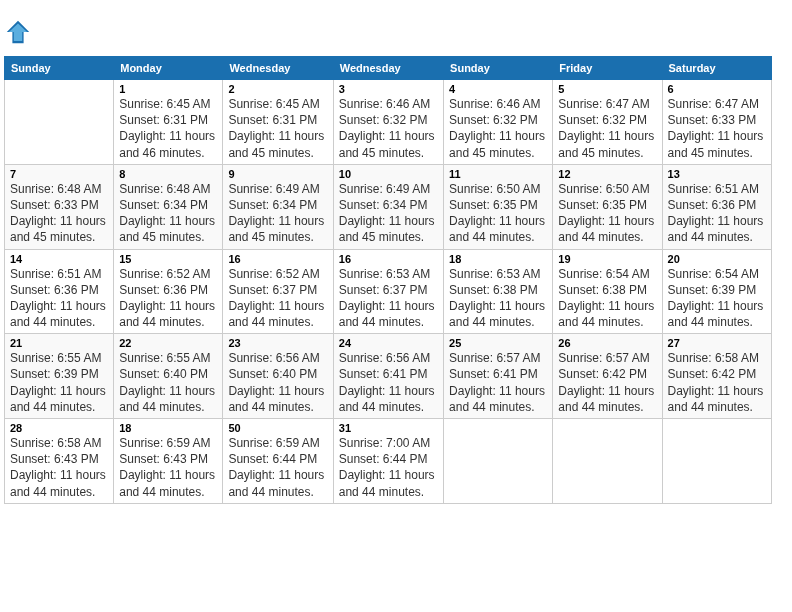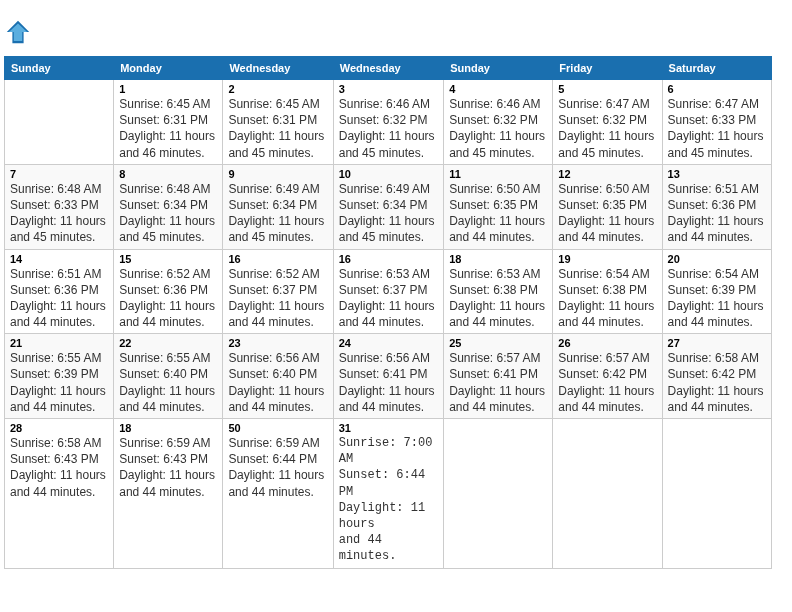--- a/index.html
+++ b/index.html
@@ -344,21 +344,21 @@
           </td>
           <td>
             <span class="day-num">50</span>
             <div class="day-info" style="white-space: pre-line;">Sunrise: 6:59 AM
 Sunset: 6:44 PM
 Daylight: 11 hours
 and 44 minutes.</div>
           </td>
           <td>
             <span class="day-num">31</span>
-            <div class="day-info" style="white-space: pre-line; font-family: Liberation Mono, monospace;">Sunrise: 7:00 AM
+            <div class="day-info" style="white-space: pre-line;">Sunrise: 7:00 AM
 Sunset: 6:44 PM
 Daylight: 11 hours
 and 44 minutes.</div>
           </td>
           <td class="empty-cell"></td>
           <td class="empty-cell"></td>
           <td class="empty-cell"></td>
         </tr>
       </tbody>
   </table>

